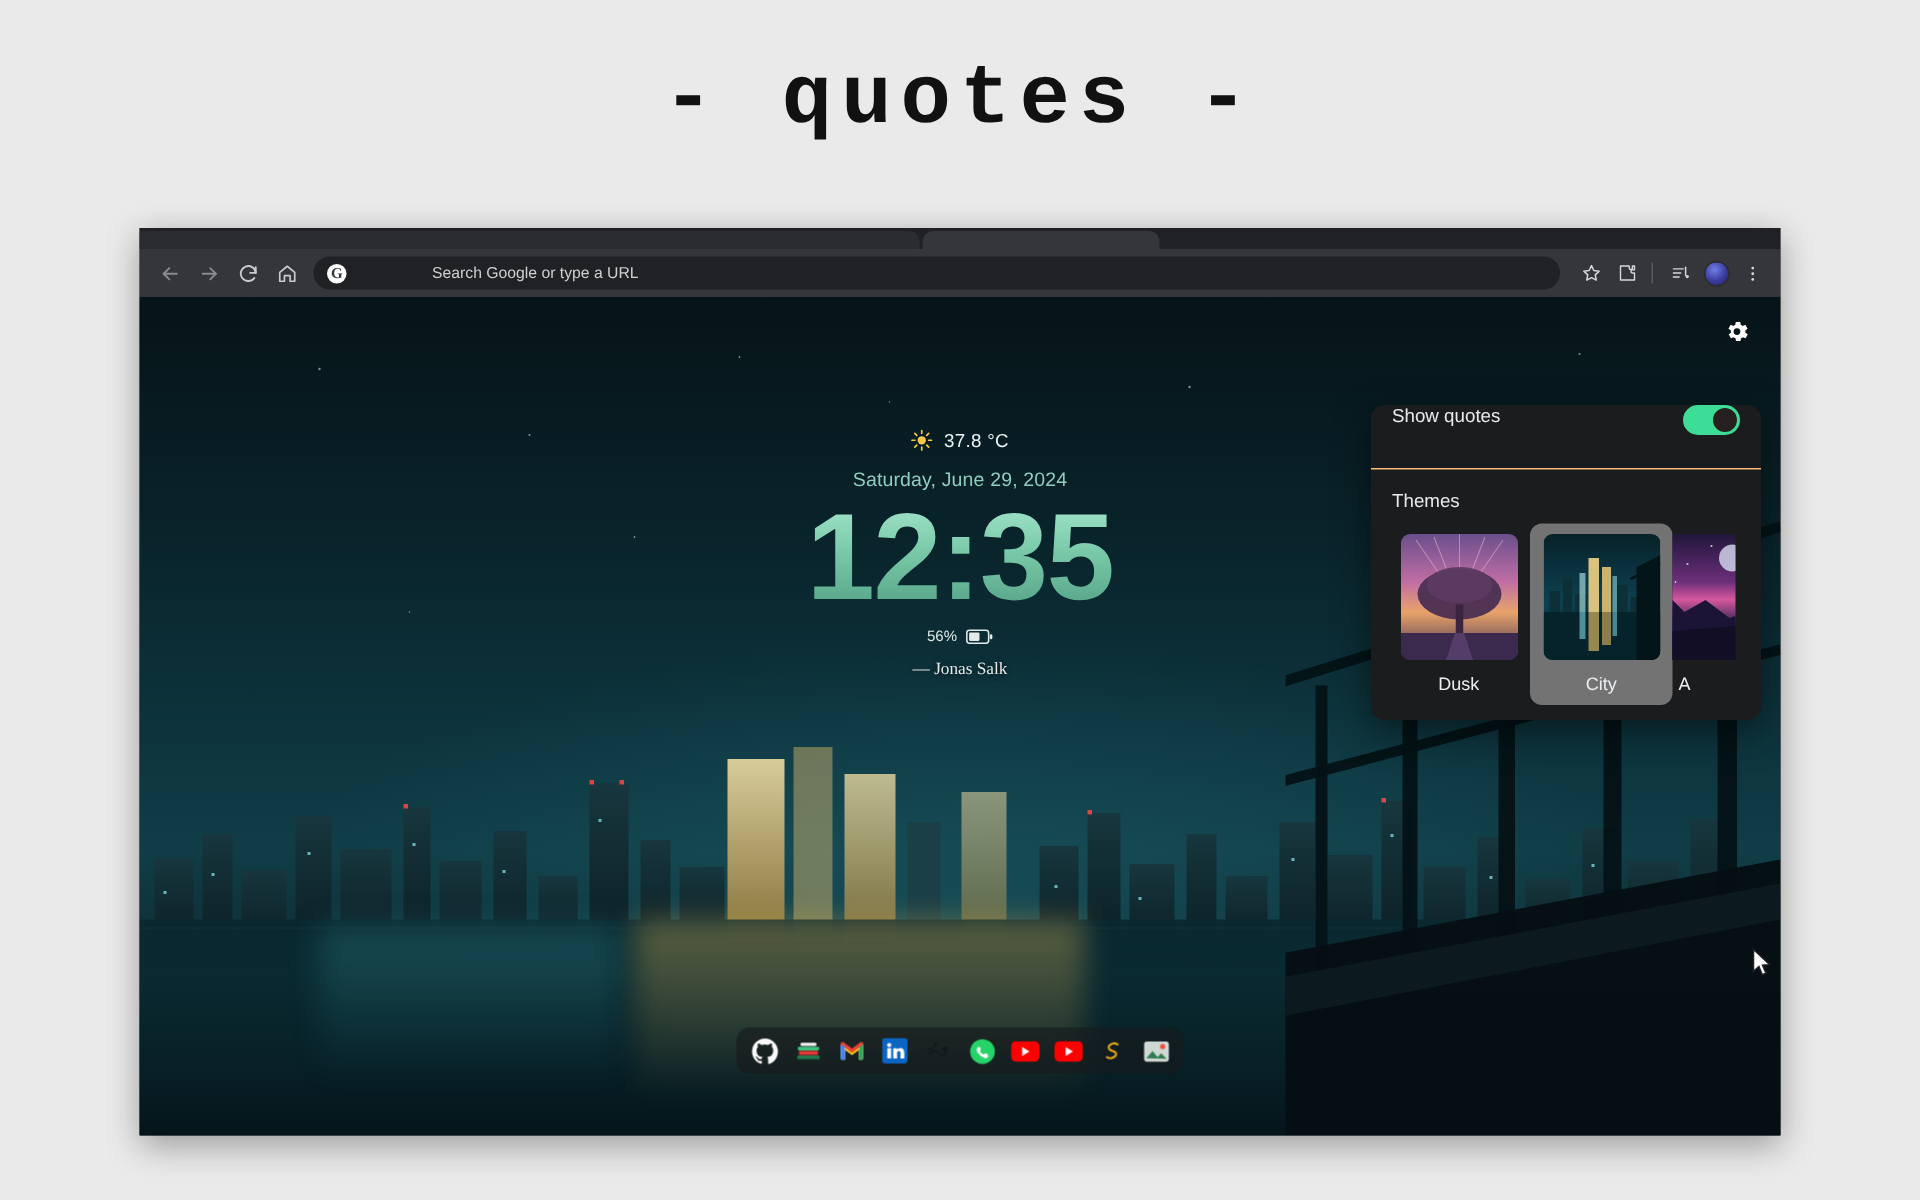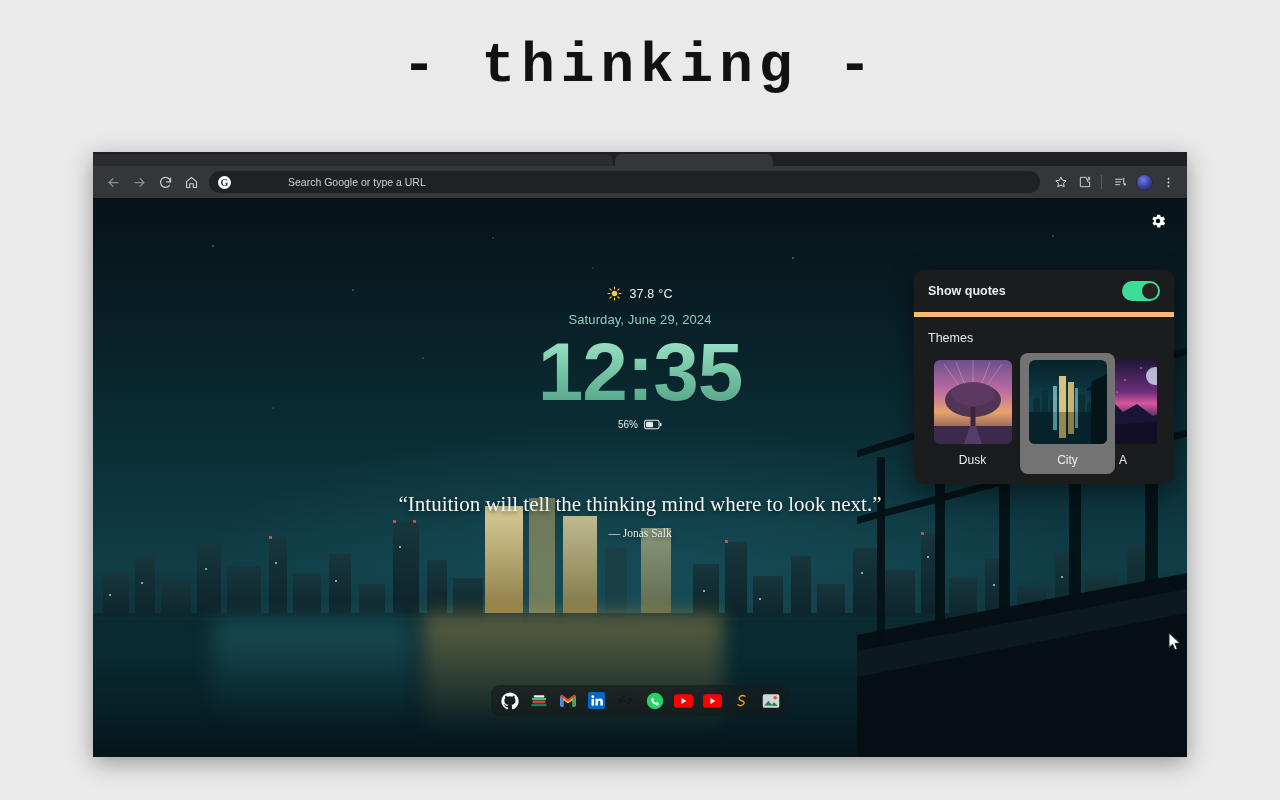--- a/index.html
+++ b/index.html
@@ -122,22 +122,22 @@
   }
   .dock-item{width:19px;height:19px;display:flex;align-items:center;justify-content:center;cursor:pointer;}
 
   
   .settings{
     position:absolute;right:13px;top:72px;width:260px;
     background:#1b1c1e;border-radius:9px;padding:0 0 10px 0;z-index:5;
     box-shadow:0 8px 26px rgba(0,0,0,.45);overflow:hidden;
   }
   .setting-row{
-    display:flex;align-items:center;justify-content:space-between;
-    padding:0 14px;height:42px;border-bottom:5px solid #fdba74;font-weight:bold;
+    display:flex;align-items:flex-start;justify-content:space-between;
+    padding:0 14px;height:42px;border-bottom:1px solid #fdba74;
   }
   .setting-label{color:#e8eaed;font-size:12.5px;}
   .toggle{
     width:38px;height:20px;border-radius:10px;background:#3ddc97;
     position:relative;cursor:pointer;flex:none;
   }
   .toggle .knob{
     position:absolute;top:2px;left:20px;width:16px;height:16px;border-radius:50%;
     background:#26211f;
   }
@@ -152,21 +152,21 @@
   .theme-name{color:#eceff1;font-size:12px;margin-top:9px;}
   .theme-card.clipped{width:42px;overflow:hidden;}
   .theme-card.clipped .theme-thumb{width:78px;}
   .theme-card.clipped .theme-name{align-self:flex-start;margin-left:4px;}
 
   .cursor{position:absolute;left:1075px;top:434px;z-index:9;}
 </style>
 </head>
 <body>
 
-<div class="page-title">- thinking -</div>
+<div class="page-title">- quotes -</div>
 
 <div class="browser">
 
   <div class="tabstrip">
     <div class="tab-ghost"></div>
     <div class="tab-active"></div>
   </div>
 
   <div class="toolbar">
     <div class="nav-btn">
@@ -363,21 +363,20 @@
 
       <div class="battery">
         <span class="battery-pct">56%</span>
         <svg width="18" height="11" viewBox="0 0 26 14">
           <rect x="0.8" y="0.8" width="21" height="12.4" rx="2.6" fill="none" stroke="#e3eae8" stroke-width="1.5"></rect>
           <rect x="3" y="3" width="10" height="8" rx="1" fill="#e3eae8"></rect>
           <rect x="23" y="4.6" width="2.4" height="4.8" rx="1.2" fill="#e3eae8"></rect>
         </svg>
       </div>
 
-      <div class="quote">“Intuition will tell the thinking mind where to look next.”</div>
       <div class="quote-author">— Jonas Salk</div>
     </div>
 
     <div class="dock">
       <div class="dock-item">
         <svg width="18" height="18" viewBox="0 0 24 24" fill="#fafafa">
             <path d="M12 .5A11.5 11.5 0 0 0 .5 12c0 5.1 3.3 9.4 7.9 10.9.6.1.8-.2.8-.6v-2c-3.2.7-3.9-1.5-3.9-1.5-.5-1.3-1.3-1.7-1.3-1.7-1-.7.1-.7.1-.7 1.1.1 1.7 1.2 1.7 1.2 1 1.7 2.7 1.2 3.3.9.1-.7.4-1.2.7-1.5-2.6-.3-5.3-1.3-5.3-5.8 0-1.3.5-2.3 1.2-3.1-.1-.3-.5-1.5.1-3.1 0 0 1-.3 3.2 1.2a11 11 0 0 1 5.8 0c2.2-1.5 3.2-1.2 3.2-1.2.6 1.6.2 2.8.1 3.1.8.8 1.2 1.8 1.2 3.1 0 4.5-2.7 5.5-5.3 5.8.4.4.8 1.1.8 2.2v3.3c0 .4.2.7.8.6 4.6-1.5 7.9-5.8 7.9-10.9A11.5 11.5 0 0 0 12 .5z"></path>
           </svg>
       </div>
       <div class="dock-item">

